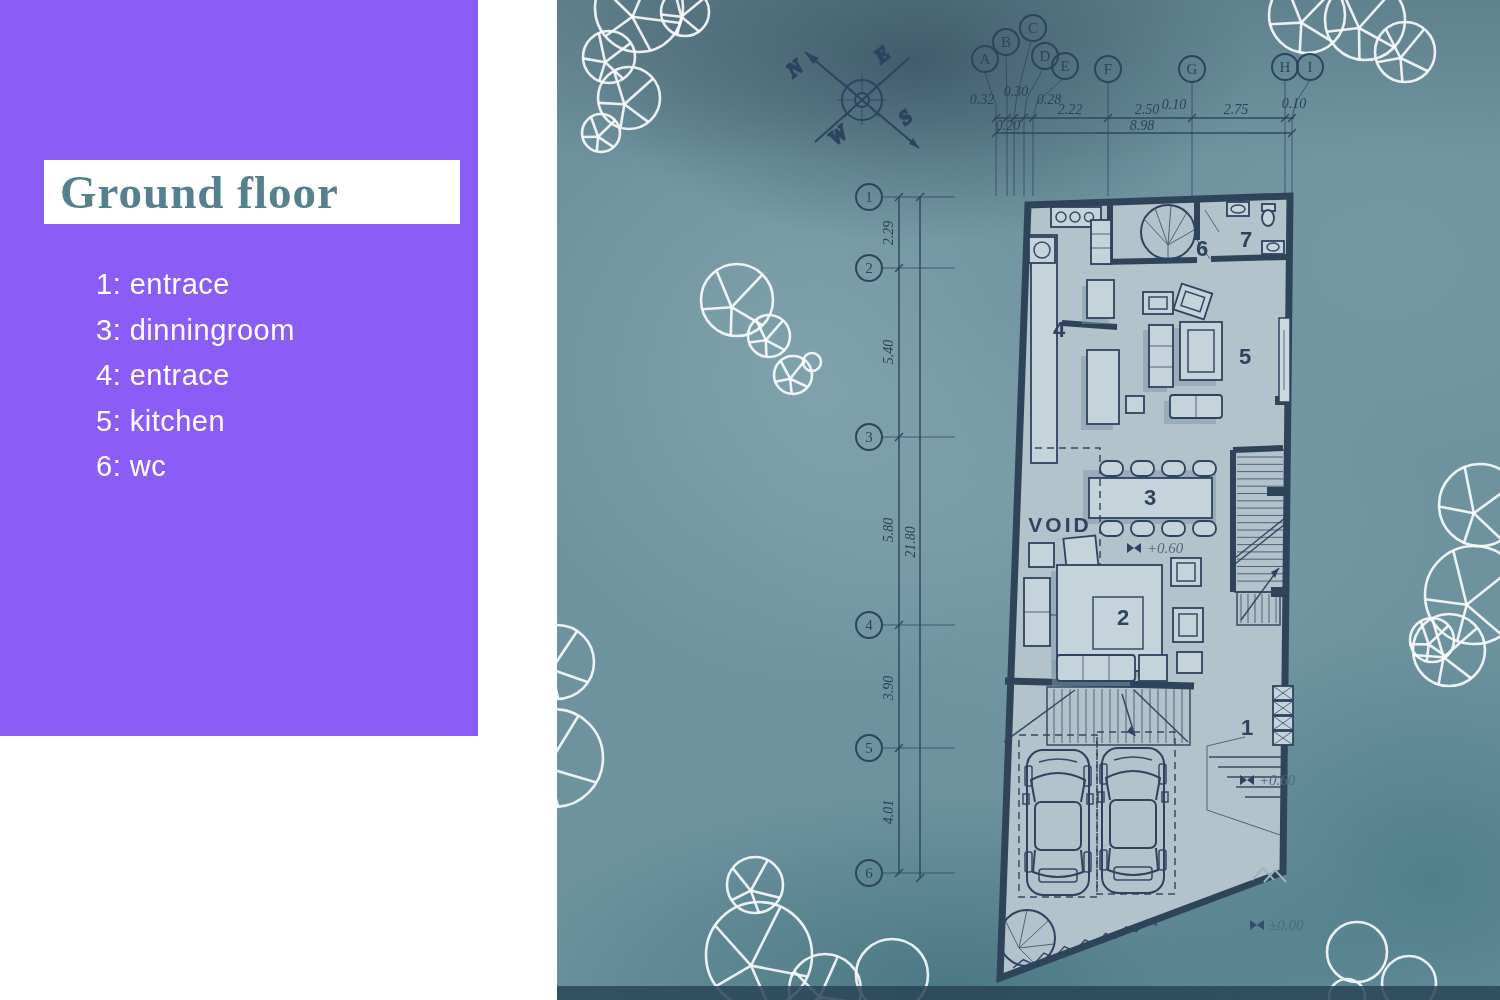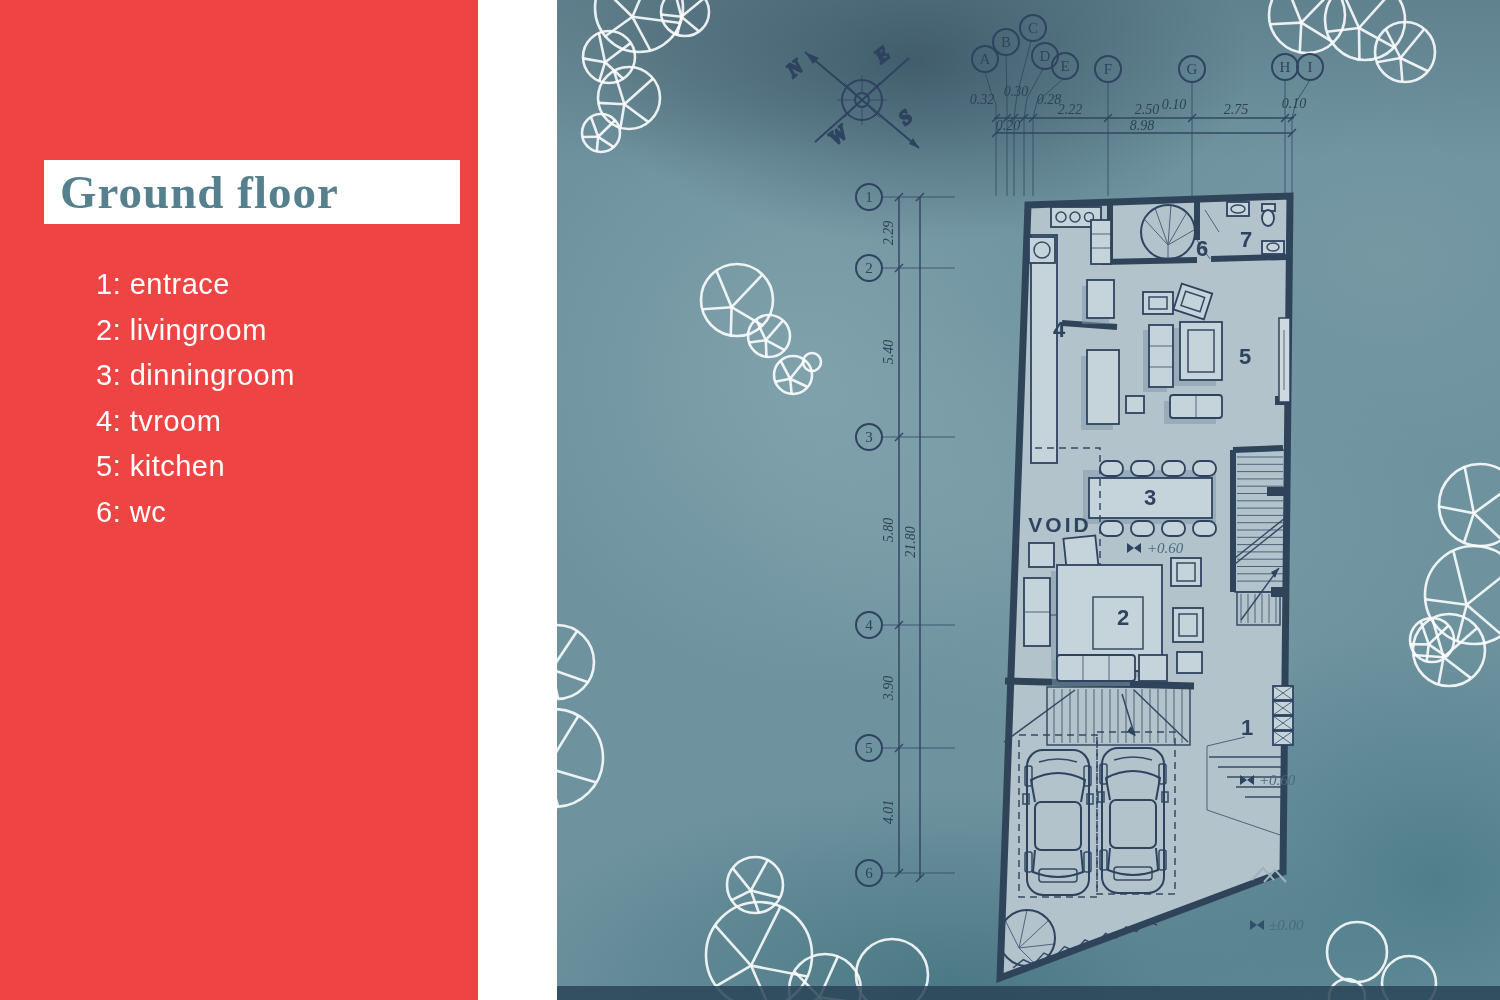--- a/index.html
+++ b/index.html
@@ -1,19 +1,19 @@
 <!DOCTYPE html>
 <html><head>
 <meta charset="utf-8">
 <style>
   html,body{margin:0;padding:0;background:#ffffff;}
   #stage{position:relative;width:1500px;height:1000px;overflow:hidden;background:#ffffff;
          font-family:"Liberation Sans",sans-serif;}
   
-  #panel{position:absolute;left:0;top:0;width:478px;height:1000px;background:#ef4444;}
+  #panel{position:absolute;left:0;top:0;width:478px;height:736px;background:#8b5cf6;}
   #title-band{position:absolute;left:44px;top:160px;width:416px;height:64px;background:#ffffff;}
   #title-band .t{font-family:"Liberation Serif",serif;font-weight:700;font-size:47px;
                  color:#55808e;line-height:64px;padding-left:16px;letter-spacing:1px;}
   #legend{position:absolute;left:60px;top:262px;color:#ffffff;font-size:29px;margin-left:36px;}
   #legend .row{height:45.5px;line-height:45.5px;letter-spacing:0.5px;}
   
   #blueprint{position:absolute;left:557px;top:0;width:943px;height:1000px;background-color:#6e939f;
     background-image:
       linear-gradient(180deg, rgba(60,85,100,.28), rgba(60,85,100,0) 16%),
       radial-gradient(ellipse 480px 260px at 38% 6%, rgba(39,62,80,.62), rgba(39,62,80,0) 70%),
@@ -45,23 +45,22 @@
 <body>
 
 <div id="stage">
 
   <div id="panel">
     <div id="title-band">
       <div class="t">Ground floor</div>
     </div>
     <div id="legend">
       <div class="row">1: entrace</div>
-      <div class="row">2: livingroom</div>
       <div class="row">3: dinningroom</div>
-      <div class="row">4: tvroom</div>
+      <div class="row">4: entrace</div>
       <div class="row">5: kitchen</div>
       <div class="row">6: wc</div>
     </div>
   </div>
 
   <div id="blueprint">
   <svg id="bp" width="943" height="1000" viewBox="0 0 943 1000">
 
     <g id="gTrees">
           <circle cx="82" cy="8" r="44" class="white"></circle>

